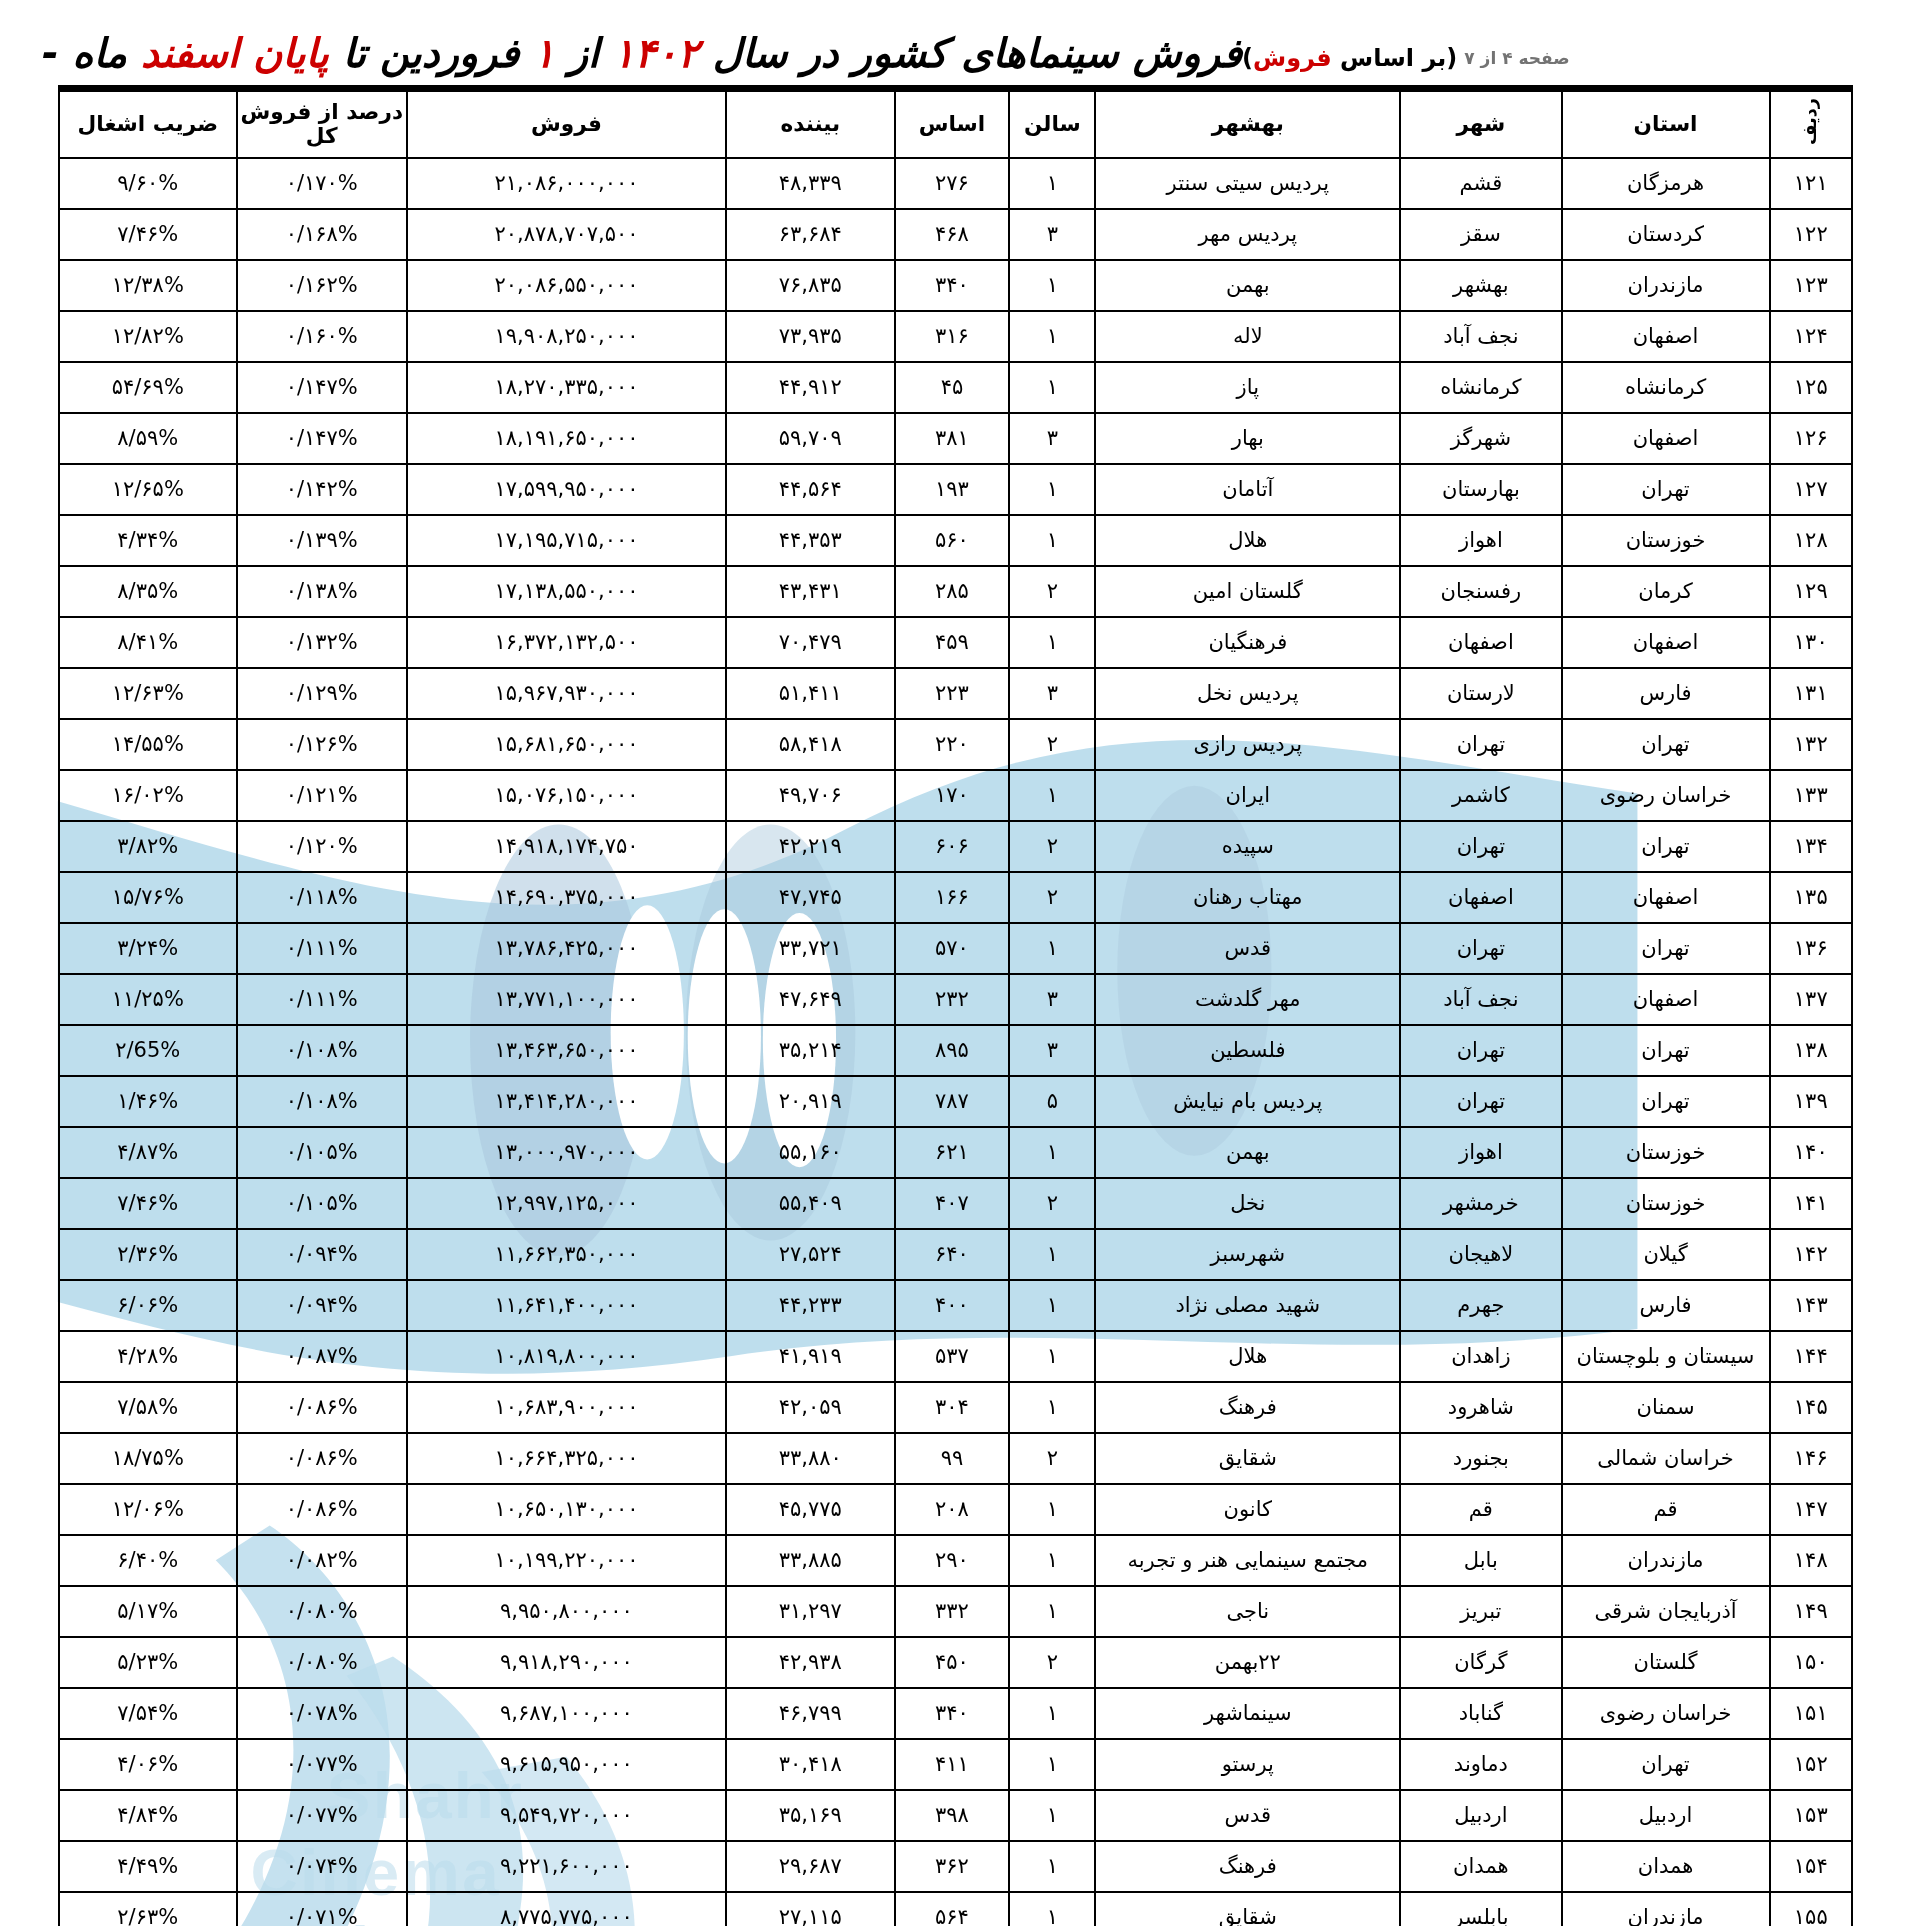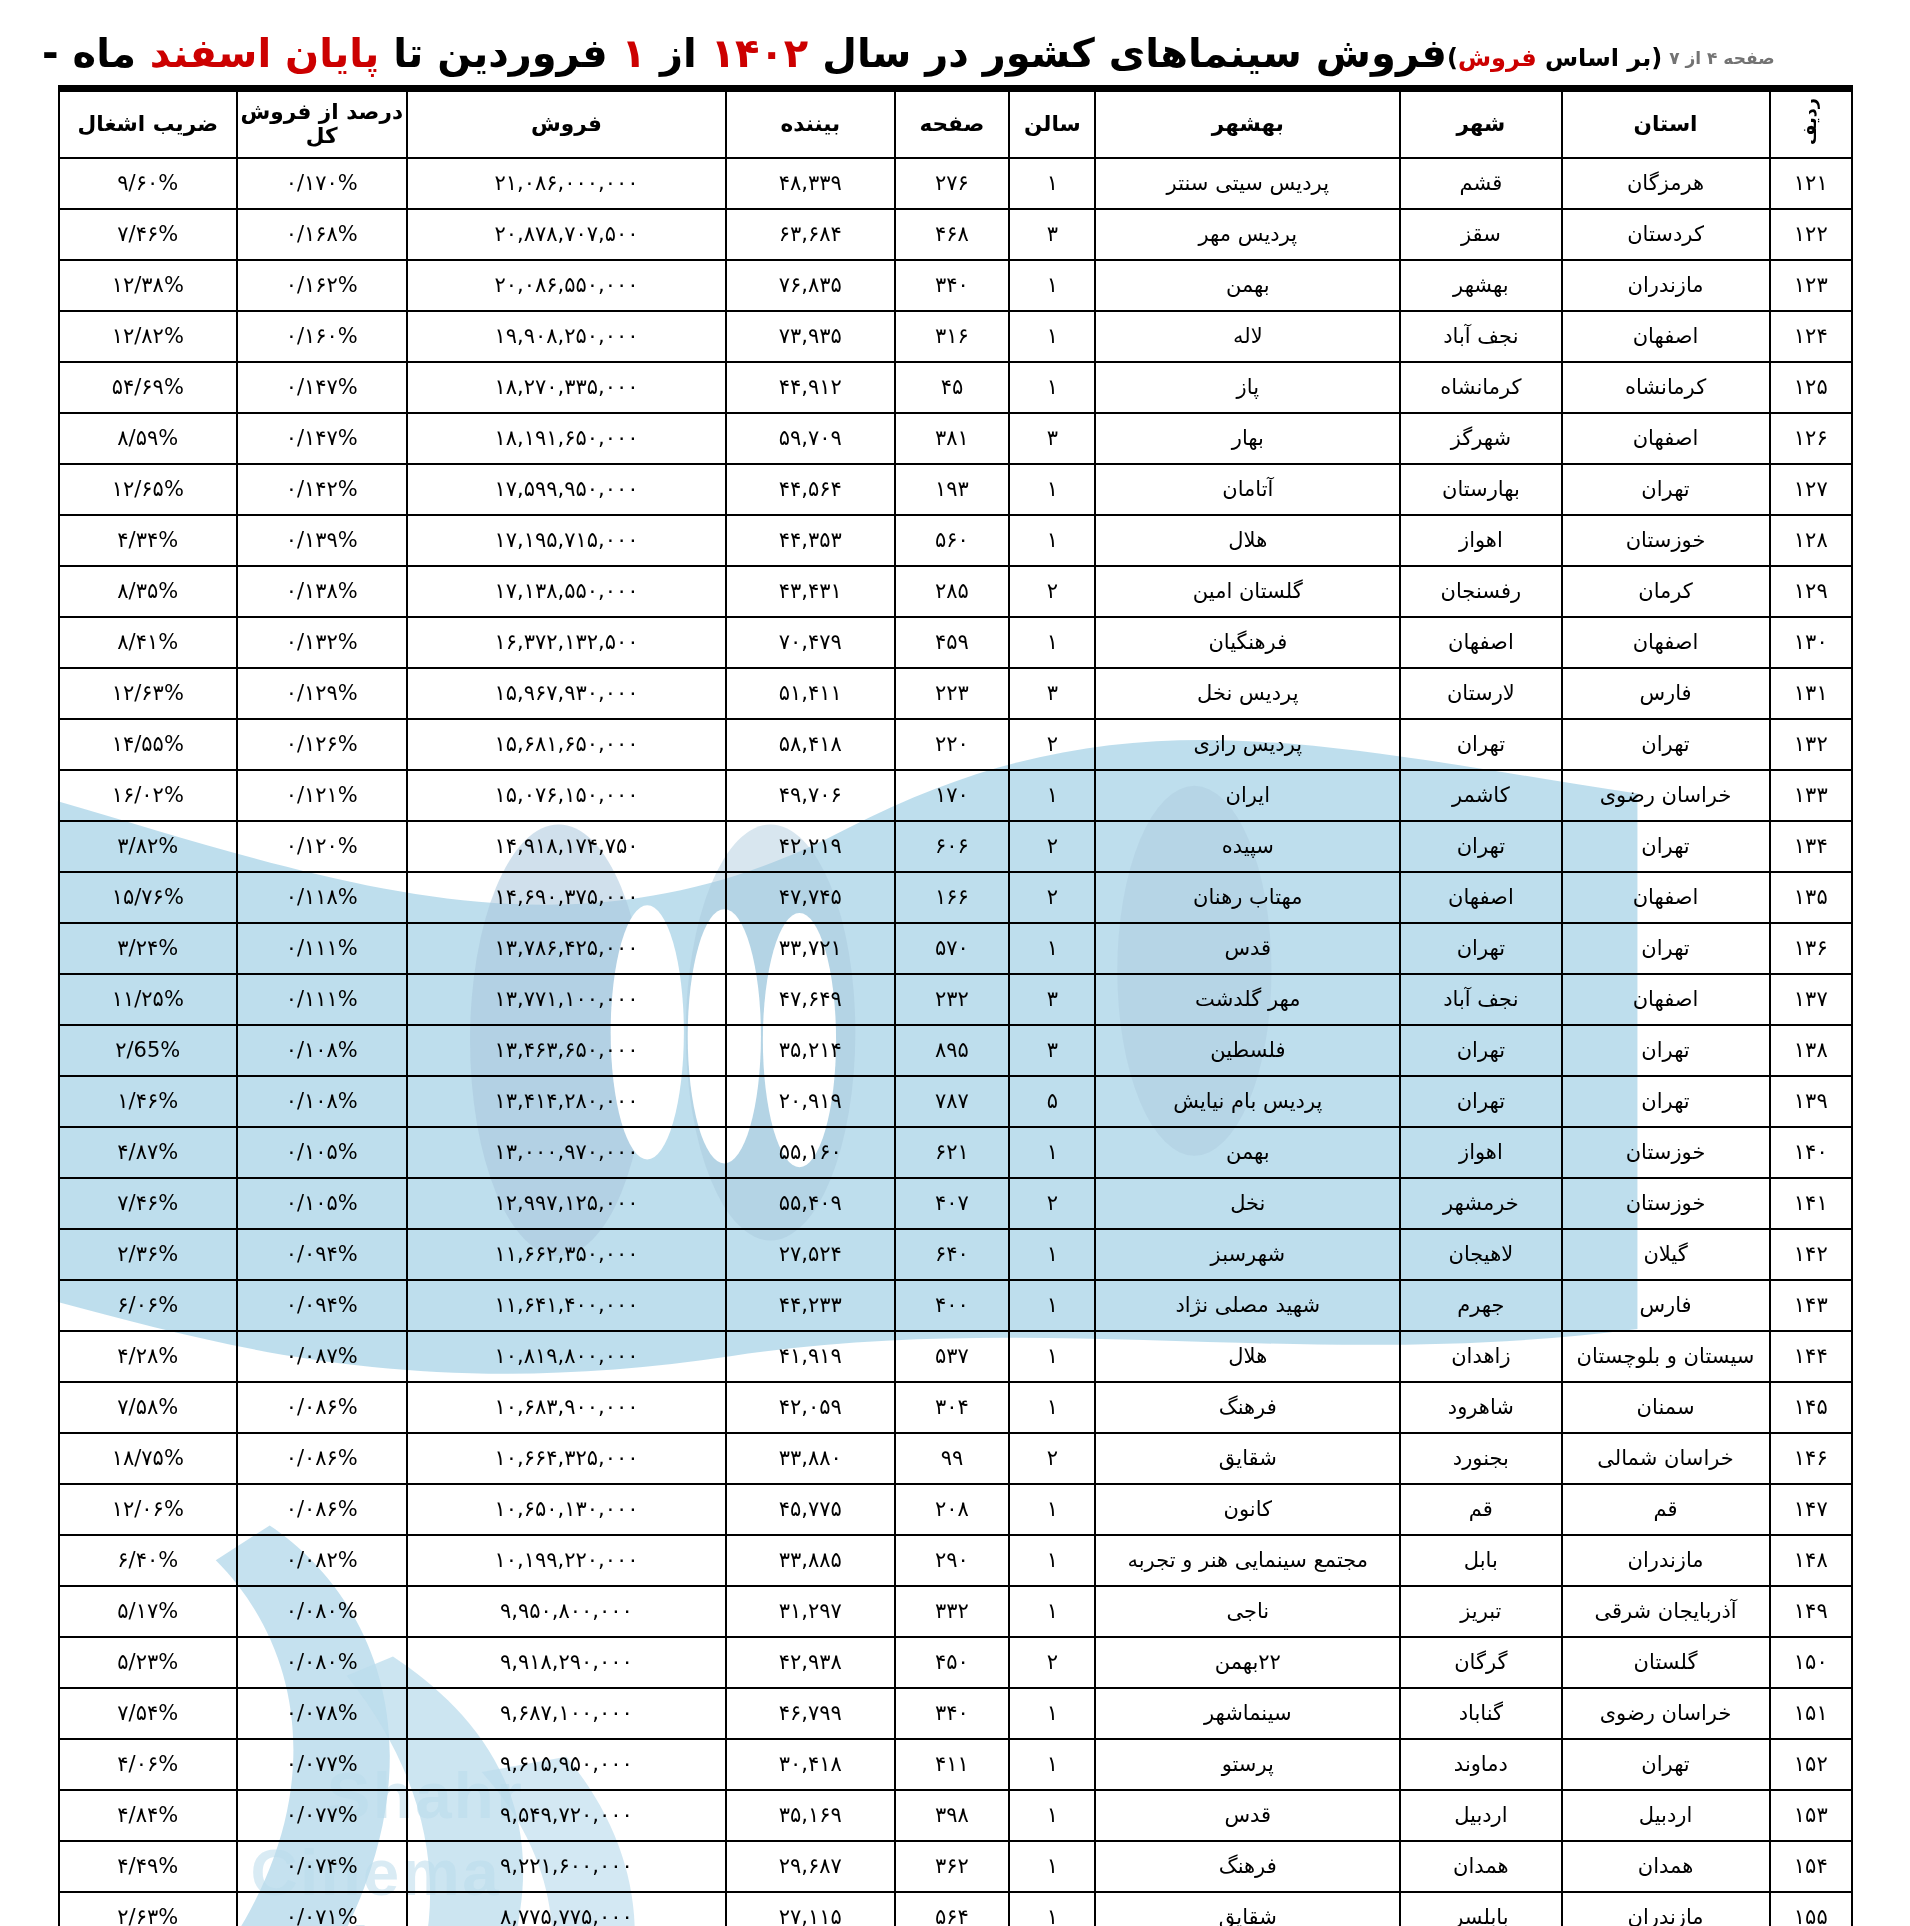--- a/index.html
+++ b/index.html
@@ -18,21 +18,21 @@
   
   #doc-header{
     position:relative;z-index:3;
     display:flex;flex-direction:row-reverse;align-items:flex-end;
     justify-content:flex-start;
     padding:30px 62px 8.5px 42px;
     box-sizing:border-box;
   }
   #title-main{
     font-size:40px;font-weight:bold;color:#000;
-    white-space:nowrap;letter-spacing:-0.4px;
+    white-space:nowrap;letter-spacing:-0.4px;font-style:italic;
   }
   #title-main .red{color:#CC0000;}
   #title-sub{
     font-size:24px;font-weight:bold;color:#000;
     margin-right:7px;white-space:nowrap;padding-bottom:3.9px;
   }
   #title-sub .red{color:#CC0000;}
   #page-label{
     font-size:17px;font-weight:bold;color:#737373;
     margin-right:auto;padding-bottom:8.5px;white-space:nowrap;
@@ -142,21 +142,21 @@
       <col class="c-darsad">
         <col class="c-zarib">
     </colgroup>
     <thead>
       <tr id="header-row">
           <th><span class="vert-head">ردیف</span></th>
           <th>استان</th>
           <th>شهر</th>
           <th>بهشهر</th>
           <th>سالن</th>
-          <th>صفحه</th>
+          <th>اساس</th>
           <th>بیننده</th>
           <th>فروش</th>
           <th>درصد از فروش کل</th>
           <th>ضریب اشغال</th>
         </tr>
     </thead>
     <tbody id="table-body">
         <tr>
           <td class="num">۱۲۱</td>
           <td>هرمزگان</td>

